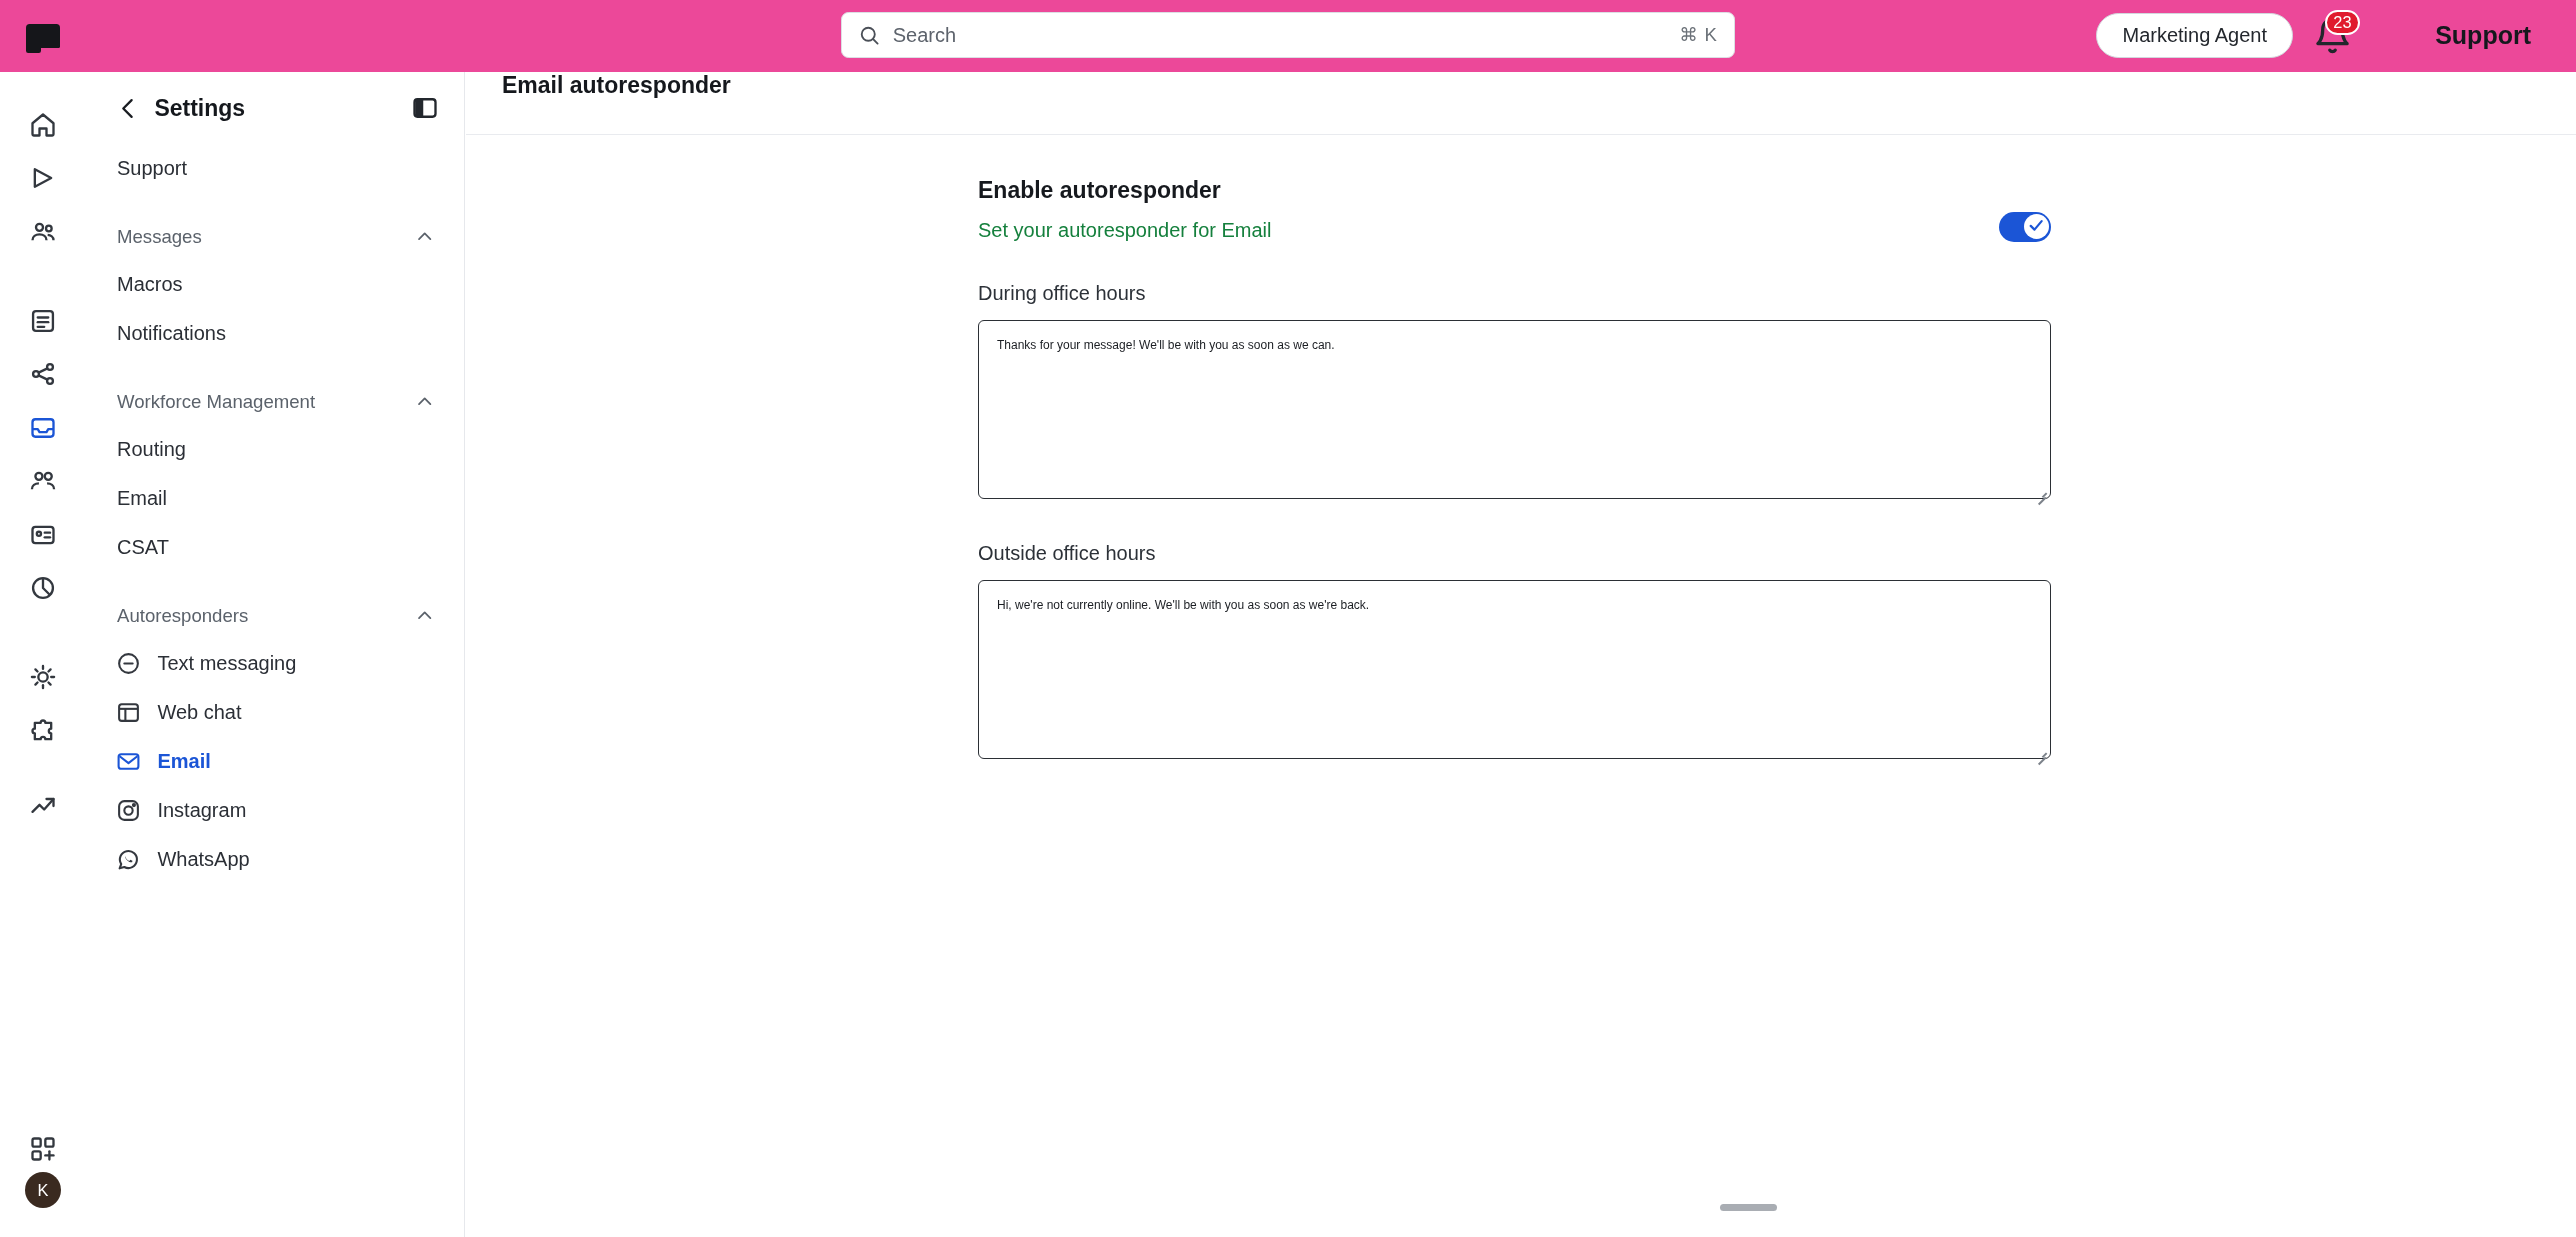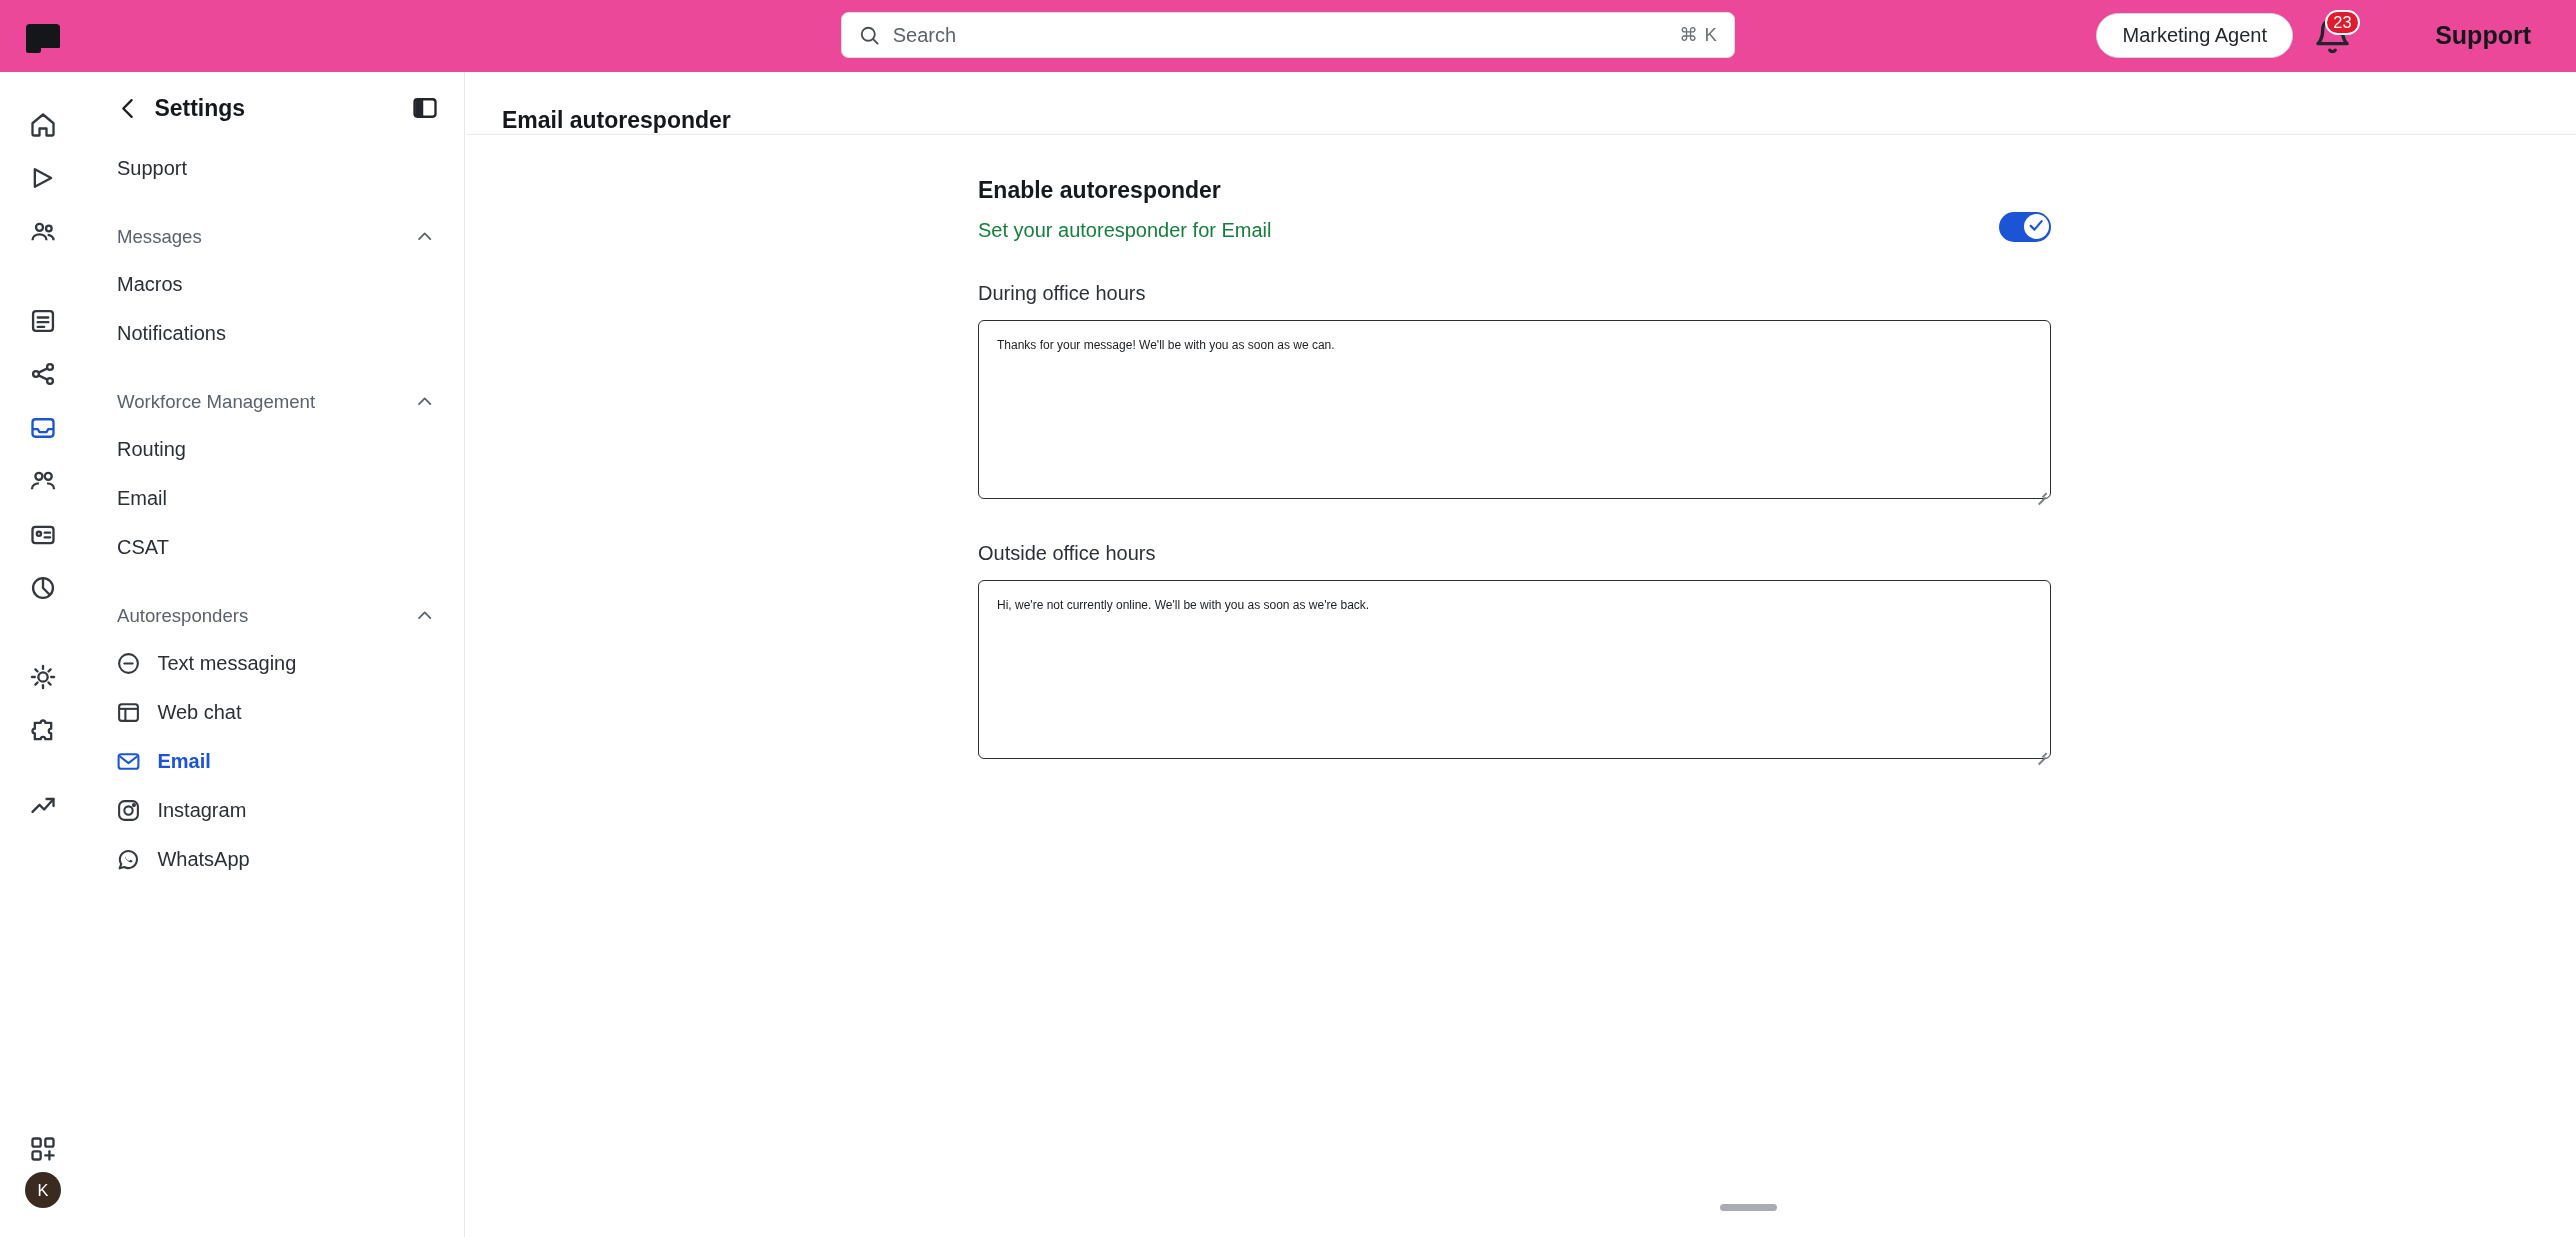--- a/index.html
+++ b/index.html
@@ -184,21 +184,21 @@
   .nav-item.selected .nav-item-icon { color: #1b55d6; }
 
   
   .main {
     position: absolute; left: 466px; top: 72px;
     width: 2110px; height: 1166px;
     background: #ffffff;
   }
   .main-header {
     height: 63px;
-    display: flex; align-items: flex-end;
+    display: flex; align-items: flex-start;
     padding-left: 36px;
     border-bottom: 1.5px solid #e9ebef;
   }
   .main-title { font-size: 23px; font-weight: bold; color: #15181d; }
 
   .content {
     position: relative;
     padding-left: 512px;
     padding-top: 42px;
   }

